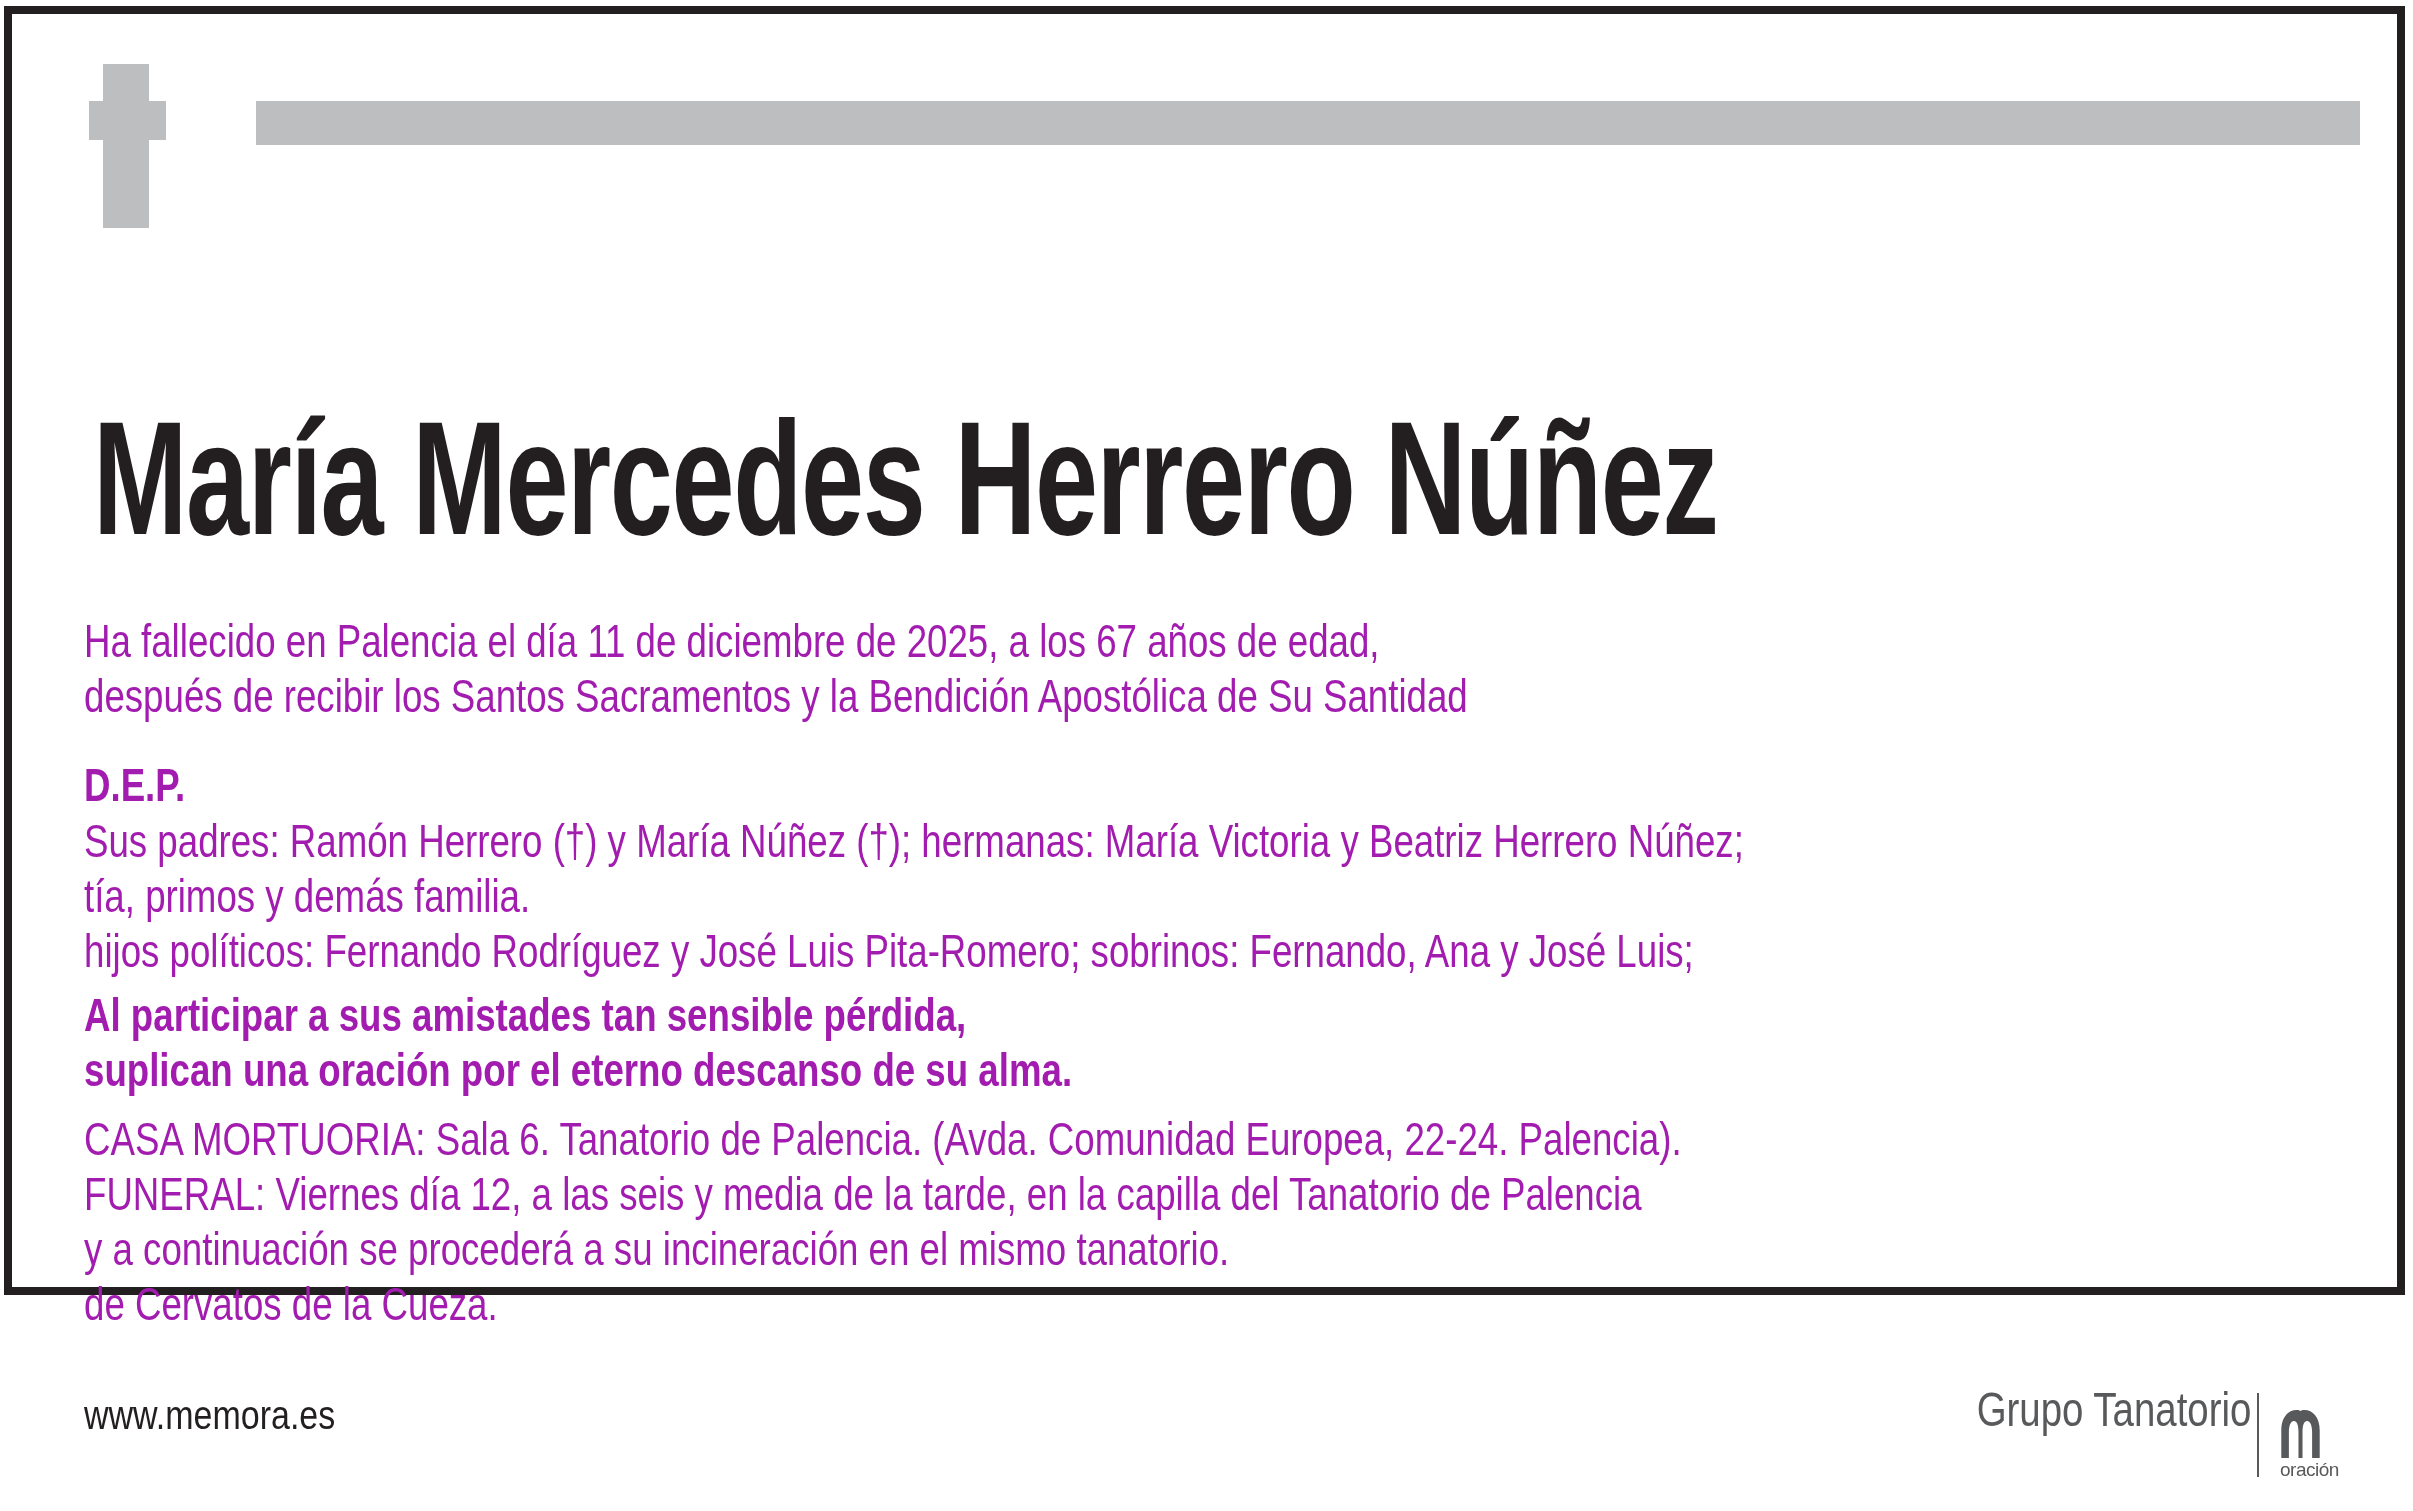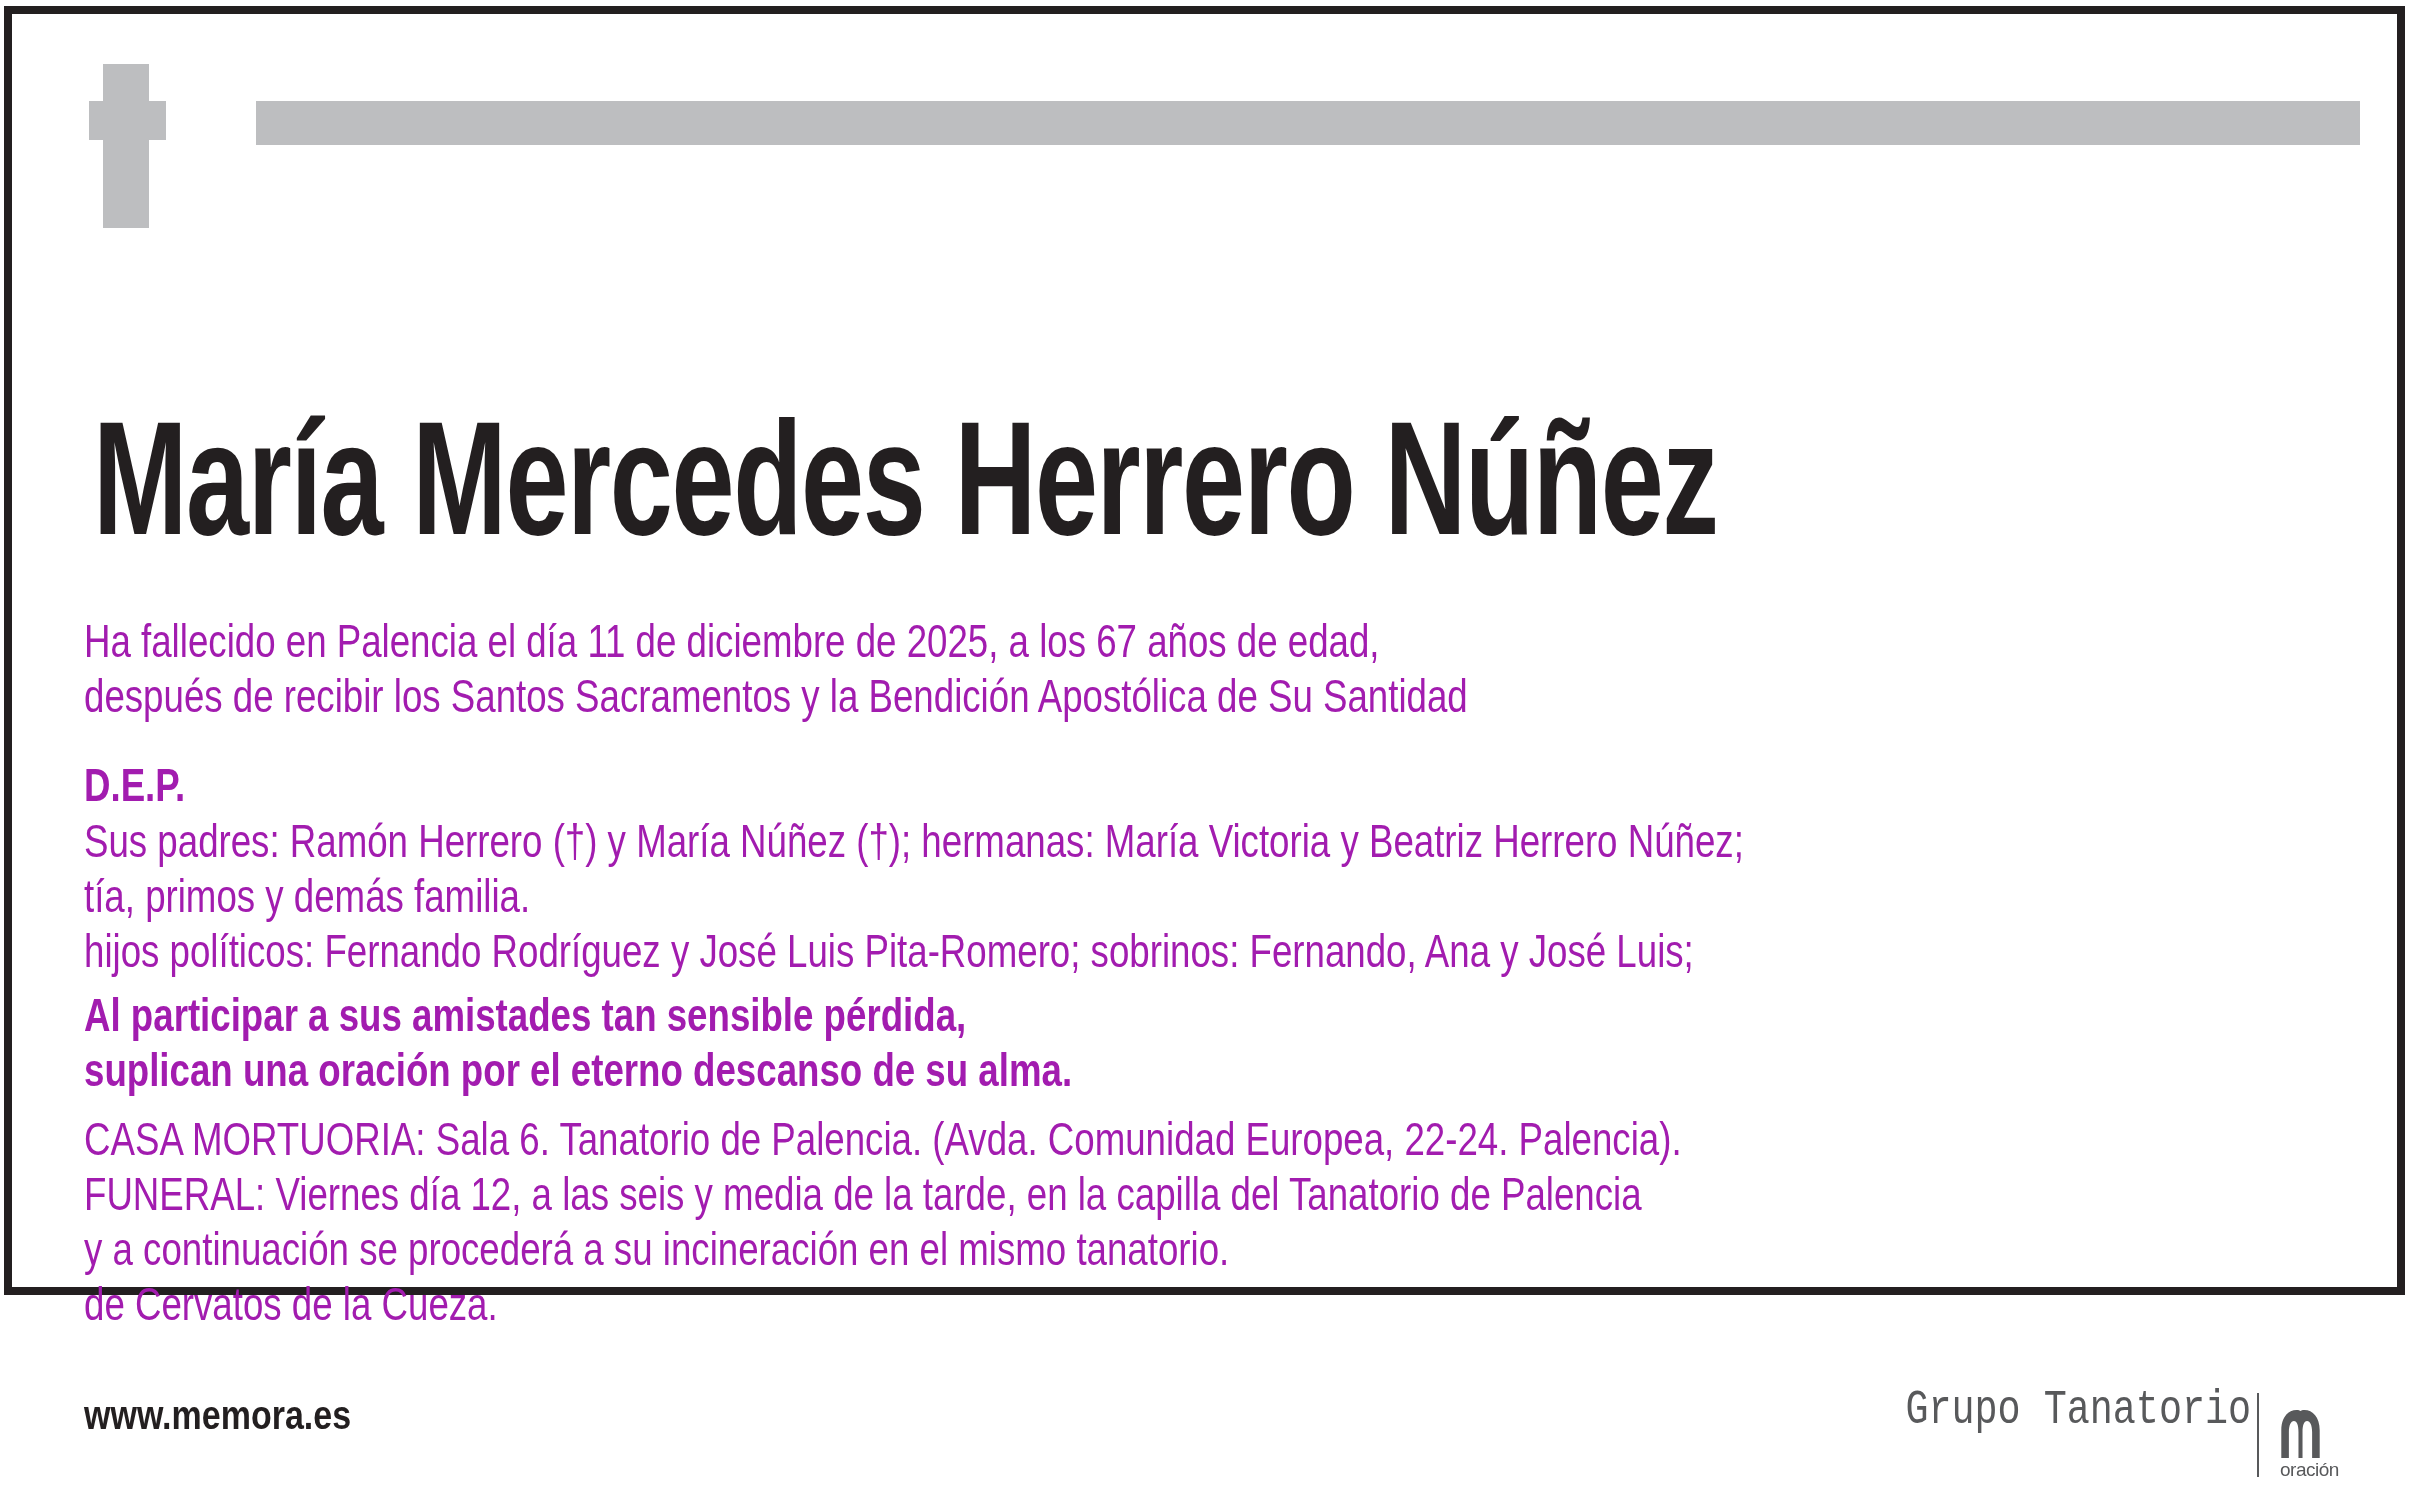--- a/index.html
+++ b/index.html
@@ -67,32 +67,32 @@
     .intro { top: 599px; }
     .dep { top: 719px; margin-top: 24px; }
     .family { top: 799px; }
     .closing { top: 973px; }
     .services { top: 1097px; }
 
     .website {
       position: absolute;
       left: 84px; top: 1395px;
       font-family: "Liberation Sans", "DejaVu Sans", sans-serif;
-      font-weight: 700;
+      font-weight: 400;
       font-size: 40px;
       line-height: 1;
       color: #231F20;
     }
     .website .squeeze { transform: scaleX(0.85); }
 
     .logo-block {
       position: absolute;
       right: 162px; top: 1386px;
       text-align: right;
-      font-family: Liberation Mono, monospace;
+      font-family: Liberation Sans, sans-serif;
       font-size: 48px;
       line-height: 48px;
       color: #58595B;
     }
     .logo-block .line { display: block; }
     .logo-block .squeeze { transform-origin: 100% 0; transform: scaleX(0.80); }
 
     .logo-divider {
       position: absolute;
       left: 2257px; top: 1393px;

